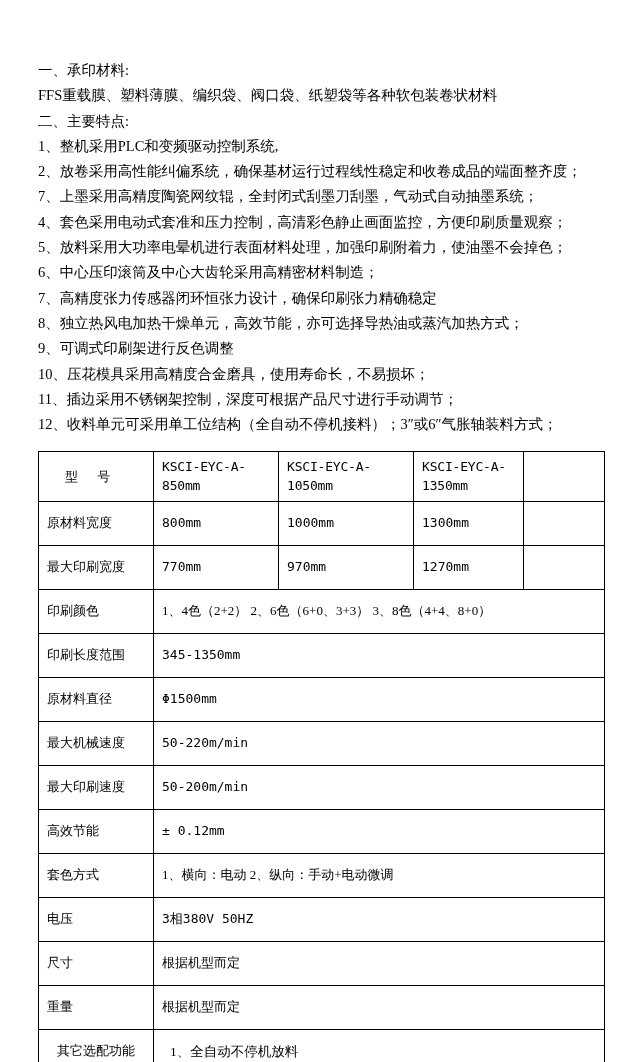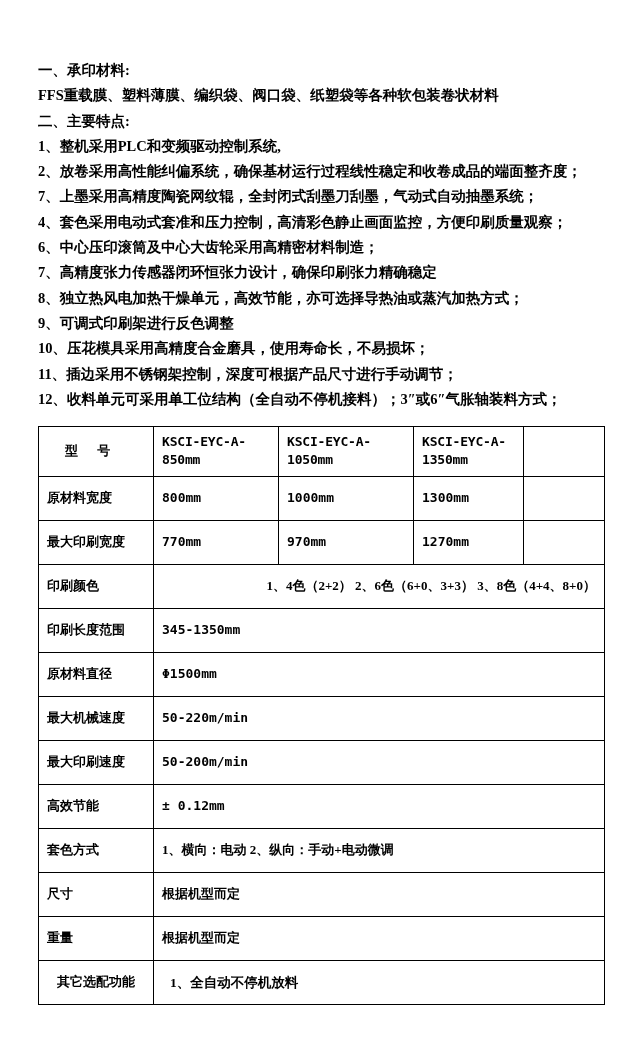--- a/index.html
+++ b/index.html
@@ -13,21 +13,20 @@
     font-family: "Liberation Serif", "DejaVu Serif", serif;
     color: #000000;
     overflow: hidden;
   }
   .page {
     position: relative;
     width: 548px;
     height: 1062px;
     padding: 8px;
     box-sizing: border-box;
-    font-weight: bold;
   }
   .content {
     position: absolute;
     left: 38px;
     top: 58px;
     width: 570px;
   }
   .para {
     font-size: 14.5px;
     line-height: 25.3px;
@@ -75,35 +74,36 @@
     font-size: 14px;
   }
   .optional-list {
     padding: 10px 8px 10px 12px;
   }
   .optional-list div {
     font-size: 13.5px;
     line-height: 31px;
     padding-left: 8px;
   }
-  .nowrap { white-space: nowrap; text-align: right; }
+  .nowrap { white-space: nowrap; }
 </style>
 </head>
 <body>
 
 <div class="page">
   <div class="content">
 
     <div class="para">一、承印材料:</div>
     <div class="para">FFS重载膜、塑料薄膜、编织袋、阀口袋、纸塑袋等各种软包装卷状材料</div>
     <div class="para">二、主要特点:</div>
     <div class="para">1、整机采用PLC和变频驱动控制系统,</div>
     <div class="para">2、放卷采用高性能纠偏系统，确保基材运行过程线性稳定和收卷成品的端面整齐度；</div>
     <div class="para">7、上墨采用高精度陶瓷网纹辊，全封闭式刮墨刀刮墨，气动式自动抽墨系统；</div>
     <div class="para">4、套色采用电动式套准和压力控制，高清彩色静止画面监控，方便印刷质量观察；</div>
+    <div class="para">5、放料采用大功率电晕机进行表面材料处理，加强印刷附着力，使油墨不会掉色；</div>
     <div class="para">6、中心压印滚筒及中心大齿轮采用高精密材料制造；</div>
     <div class="para">7、高精度张力传感器闭环恒张力设计，确保印刷张力精确稳定</div>
     <div class="para">8、独立热风电加热干燥单元，高效节能，亦可选择导热油或蒸汽加热方式；</div>
     <div class="para">9、可调式印刷架进行反色调整</div>
     <div class="para">10、压花模具采用高精度合金磨具，使用寿命长，不易损坏；</div>
     <div class="para">11、插边采用不锈钢架控制，深度可根据产品尺寸进行手动调节；</div>
     <div class="para">12、收料单元可采用单工位结构（全自动不停机接料）；3″或6″气胀轴装料方式；</div>
 
     <table class="spec">
       <colgroup>
@@ -168,20 +168,24 @@
         <tr>
           <td class="label">高效节能</td>
           <td class="mono" colspan="4">± 0.12mm</td>
         </tr>
 
         <tr>
           <td class="label">套色方式</td>
           <td class="val" colspan="4">1、横向：电动     2、纵向：手动+电动微调</td>
         </tr>
 
+        <tr>
+          <td class="label">电压</td>
+          <td class="mono" colspan="4">3相380V 50HZ</td>
+        </tr>
 
         <tr>
           <td class="label">尺寸</td>
           <td class="val" colspan="4">根据机型而定</td>
         </tr>
 
         <tr>
           <td class="label">重量</td>
           <td class="val" colspan="4">根据机型而定</td>
         </tr>

